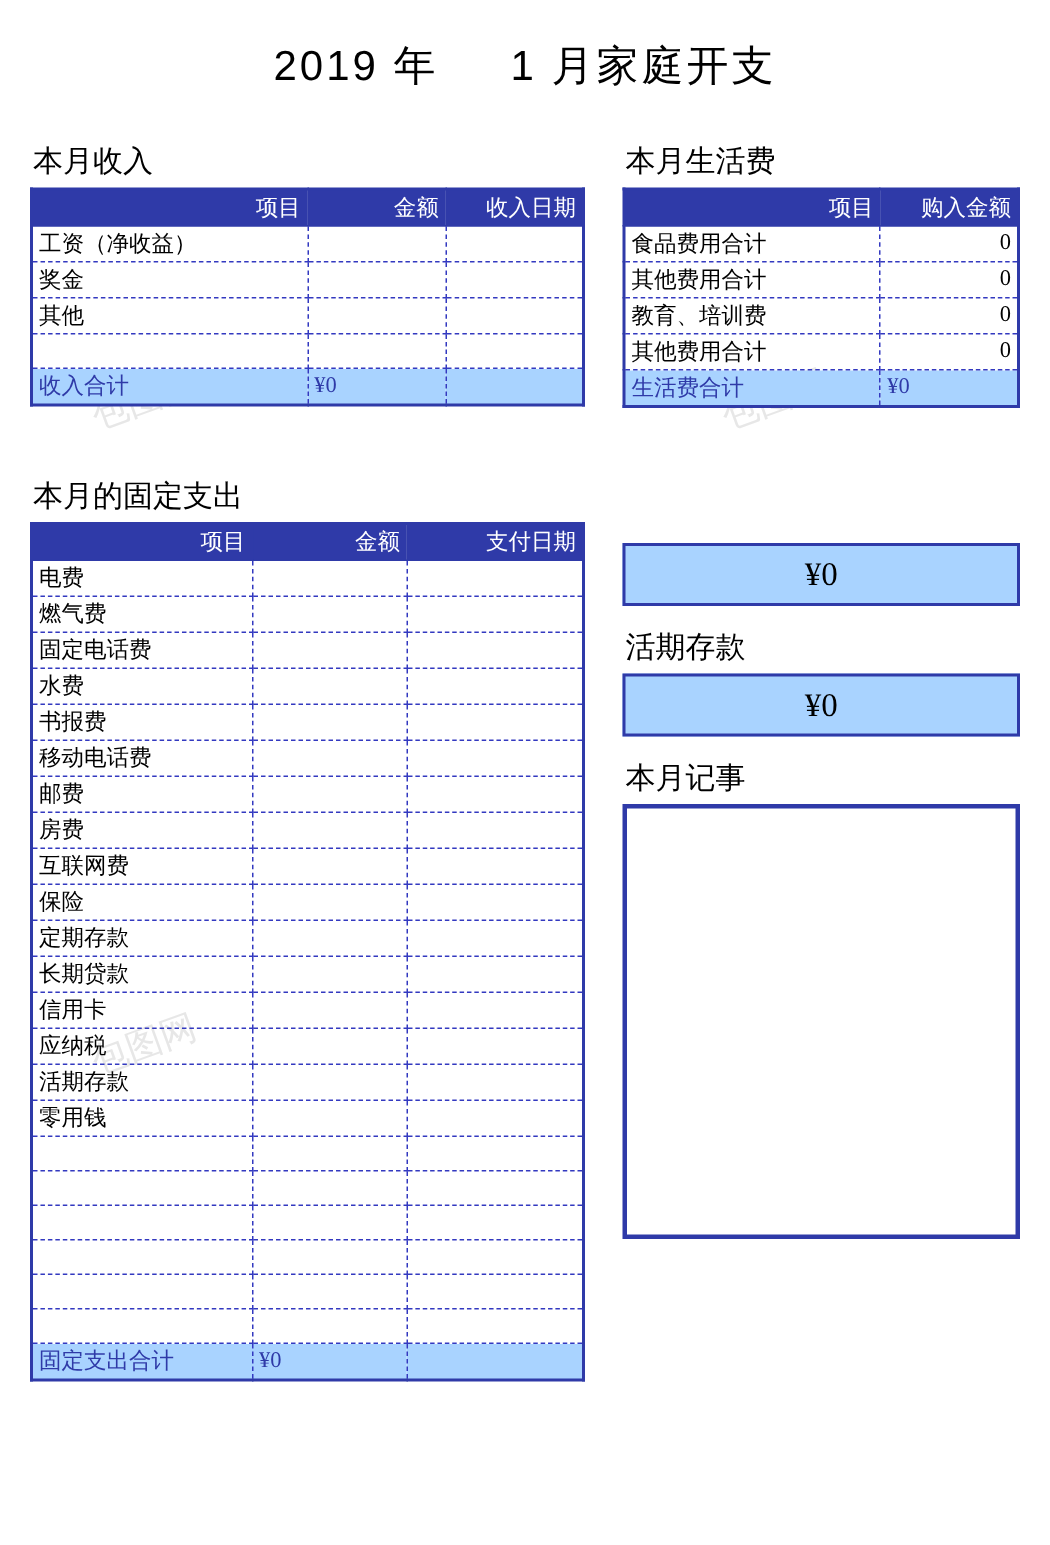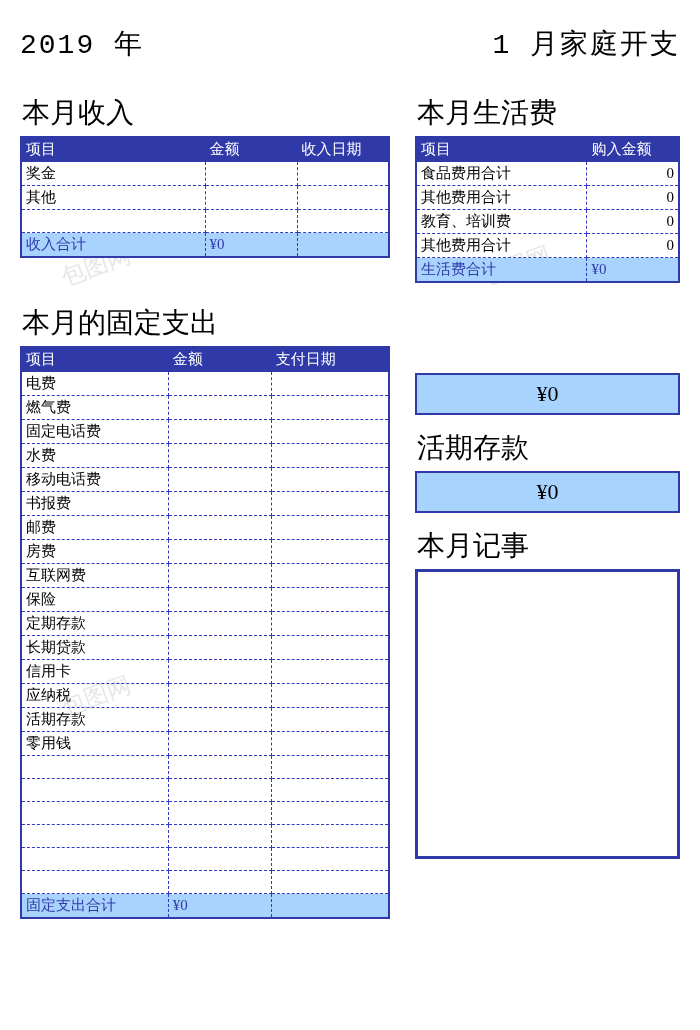--- a/index.html
+++ b/index.html
@@ -7,56 +7,56 @@
     margin: 0;
     padding: 15px 20px;
     width: 700px;
     font-family: "SimSun", "KaiTi", serif;
     background: #fff;
     color: #000;
     font-size: 17px;
   }
   .title-row {
     display: flex;
-    justify-content: space-between;
+    justify-content: center;
     font-size: 28px;
-    font-family: Liberation Mono, monospace;
+    font-family: Liberation Sans, sans-serif;
     margin: 10px 0 25px 0;
     letter-spacing: 2px;
     gap: 48px;
   }
   .columns {
     display: flex;
     gap: 25px;
     align-items: flex-start;
   }
   .col-left { flex: 0 0 370px; }
   .col-right { flex: 1; }
   .section-title {
-    font-size: 28px;
+    font-size: 20px;
     margin: 6px 0 4px 2px;
   }
   table.grid {
     width: 100%;
     border-collapse: collapse;
   }
   table.grid td, table.grid th {
     border: 1px dashed #3339c0;
     padding: 2px 4px;
     height: 23px;
     font-size: 15px;
     vertical-align: middle;
   }
   table.grid {
     border: 2px solid #2f3aa8;
   }
   .hdr td {
     background: #2f3aa8;
     color: #fff;
-    text-align: left;
+    text-align: right;
     font-size: 16px;
     border: 1px solid #2f3aa8 !important;
   }
   .cell-right { text-align: right; padding-right: 6px; }
   .cell-center { text-align: left; }
   .total-row td {
     background: #a9d3ff;
     color: #2f3aa8;
     font-family: "KaiTi", serif;
     text-align: left;
@@ -106,20 +106,25 @@
     <table class="grid">
       <tbody>
           <tr class="hdr">
         <td style="width:50%">项目</td>
         <td style="width:25%">金额</td>
         <td style="width:25%">收入日期</td>
       </tr>
       </tbody>
         <tbody id="income-body">
           <tr>
+            <td>工资（净收益）</td>
+            <td></td>
+            <td></td>
+          </tr>
+          <tr>
             <td>奖金</td>
             <td></td>
             <td></td>
           </tr>
           <tr>
             <td>其他</td>
             <td></td>
             <td></td>
           </tr>
           <tr>
@@ -163,26 +168,26 @@
             <td>固定电话费</td>
             <td></td>
             <td></td>
           </tr>
           <tr>
             <td>水费</td>
             <td></td>
             <td></td>
           </tr>
           <tr>
+            <td>书报费</td>
+            <td></td>
+            <td></td>
+          </tr>
+          <tr>
             <td>移动电话费</td>
-            <td></td>
-            <td></td>
-          </tr>
-          <tr>
-            <td>书报费</td>
             <td></td>
             <td></td>
           </tr>
           <tr>
             <td>邮费</td>
             <td></td>
             <td></td>
           </tr>
           <tr>
             <td>房费</td>

